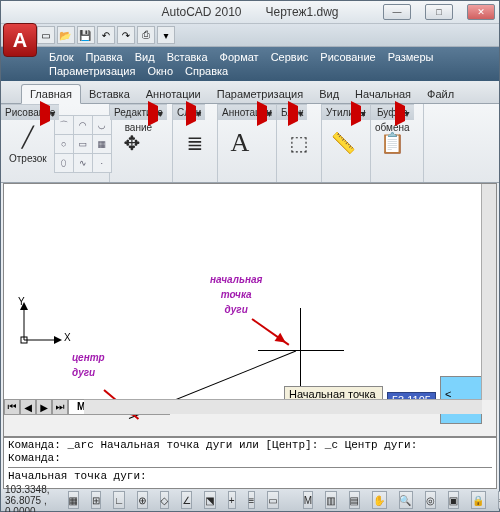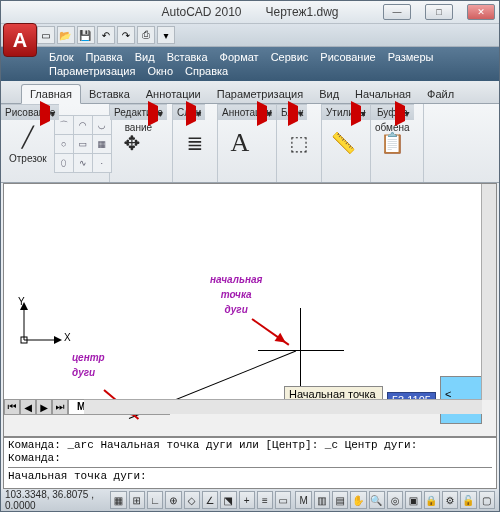--- a/index.html
+++ b/index.html
@@ -27,21 +27,21 @@
 .smgrid .s{width:18px;height:18px;background:#eef1f4;border:1px solid #c0c8d0;font-size:9px;display:flex;align-items:center;justify-content:center;color:#556}
 .workspace{flex:1;position:relative;background:#f0f0f0;border:1px solid #888;margin:0 2px;overflow:hidden}
 .canvas{position:absolute;left:0;top:0;right:14px;bottom:36px;background:#fff}
 .vsb{position:absolute;right:0;top:0;width:14px;bottom:36px;background:#e4e4e4;border-left:1px solid #aaa}
 .hsb{position:absolute;left:80px;right:14px;bottom:22px;height:14px;background:#e4e4e4;border-top:1px solid #aaa}
 .sheettabs{position:absolute;left:0;bottom:22px;height:14px;display:flex;align-items:center;font-size:10px}
 .sheettabs .nav{width:14px;height:14px;background:#d8d8d8;border:1px solid #999;display:flex;align-items:center;justify-content:center}
 .sheettabs .st{padding:0 8px;height:14px;line-height:14px;border:1px solid #999;background:#f4f4f4}
 .sheettabs .st.active{background:#fff;font-weight:bold}
 .cmdhist{height:48px;background:#fff;border:1px solid #888;margin:0 2px;font-family:"Courier New",monospace;font-size:11px;padding:1px 4px;overflow:hidden;line-height:13px}
-.statusbar{height:22px;background:linear-gradient(#dde3e9,#c4ccd4);display:flex;align-items:center;font-size:10px;color:#2a2a2a;padding:0 4px;gap:2px}
+.statusbar{height:22px;background:linear-gradient(#dde3e9,#c4ccd4);display:flex;align-items:center;font-size:10px;color:#2a2a2a;padding:0 4px;gap:12px}
 .statusbar .coords{margin-right:6px}
 .sb{width:18px;height:16px;background:linear-gradient(#e8ecef,#d0d6dc);border:1px solid #9aa4ae;display:flex;align-items:center;justify-content:center;font-size:10px}
 .cross-h{position:absolute;height:1px;background:#000}
 .cross-v{position:absolute;width:1px;background:#000}
 .geom-line{position:absolute;height:1px;background:#000;transform-origin:left center}
 .anno{position:absolute;font-family:Liberation Sans, sans-serif;font-style:italic;font-weight:bold;color:#a21caf;font-size:10px;line-height:15px}
 .arrow{position:absolute;height:2px;background:#c00;transform-origin:left center}
 .arrow::after{content:"";position:absolute;right:-1px;top:-4px;border:5px solid transparent;border-left:10px solid #c00}
 .dyninput{position:absolute;display:flex;align-items:center;gap:4px;font-size:11px}
 .dyninput .lbl{background:#f4f0dc;border:1px solid #888;padding:1px 4px}

